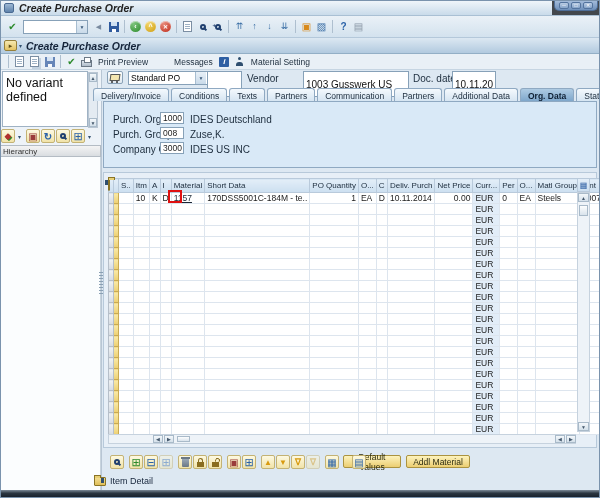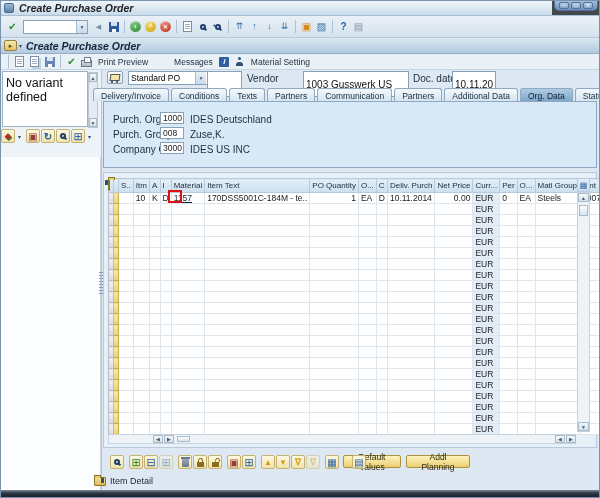--- a/index.html
+++ b/index.html
@@ -97,21 +97,21 @@
   .fld{border:1px solid #87a1b8;background:#fff;font-size:10px;height:13px;padding:12px 2px;font-family:inherit;color:#111}
   .lbl{font-size:10px;color:#1c2c3c}
   .cartbtn{width:16px;height:13px;background:linear-gradient(#fdfefe,#dfe8f0);border:1px solid #8aa2b8;border-radius:2px;display:flex;align-items:center;justify-content:center}
   .cart{width:10px;height:8px;position:relative}
   .cart::before{content:"";position:absolute;top:0;left:0;width:8px;height:5px;border:1px solid #555;background:#f4e6b0;transform:skewX(-8deg)}
   .cart::after{content:"";position:absolute;bottom:-1px;left:1px;width:2px;height:2px;border-radius:50%;background:#333;box-shadow:5px 0 0 #333}
 
   
   .tabstrip{left:93px;top:88px;width:490px;height:13px;display:flex;align-items:flex-end;z-index:4}
   .tab{height:13px;padding:1px 7px 0;font-size:8.5px;background:linear-gradient(#f4f9fd,#d6e5f2);border:1px solid #8fa9c2;border-bottom:none;border-radius:3px 3px 0 0;margin-right:2px;color:#1c2c3c;display:flex;align-items:center;white-space:nowrap}
-  .tab.active{background:linear-gradient(#aecbe3,#7fa7cb);font-weight:normal;color:#0e1f33}
+  .tab.active{background:linear-gradient(#aecbe3,#7fa7cb);font-weight:bold;color:#0e1f33}
   .tabpanel{left:103px;top:101px;width:494px;height:67px;background:#d9e9f7;border:1px solid #8fa9c2;z-index:3}
   .orgrow{position:relative;height:13px;margin-top:2px}
   .orglbl{position:absolute;left:9px;top:2px}
   .orgbox{position:absolute;left:56px;top:0;width:24px;height:12px;background:#fff;border:1px solid #87a1b8;font-size:8.5px;padding:0 2px;display:flex;align-items:center}
   .orgdesc{position:absolute;left:86px;top:2px}
 
   
   .section{left:103px;top:172px;width:494px;height:276px;background:#e7eff7;border:1px solid #b7c9da;z-index:3}
   table{border-collapse:collapse;table-layout:fixed;background:#fff;position:absolute;left:108px;top:178px;z-index:4}
   th{background:linear-gradient(#e3eef8,#ccdff0);border:1px solid #b9cadb;font-size:8px;font-weight:normal;text-align:left;padding:0 2px;height:14px;overflow:hidden;white-space:nowrap;color:#1c2c3c}
@@ -268,20 +268,21 @@
     <span class="tbtn g g-variant"></span>
     <span class="caret"></span>
     <span class="tbtn g g-copy2"></span>
     <span class="tbtn g g-refresh"></span>
     <span class="tbtn">
         <span class="mag"></span>
       </span>
     <span class="tbtn g g-grid"></span>
     <span class="caret"></span>
   </div>
+  <div class="hierbar">Hierarchy</div>
   <div class="hierbody"></div>
 </div>
 
 
 <span class="abs folder" style="left:91px;top:73px"><span class="flag"></span></span>
 <span class="abs cartbtn" style="left:107px;top:71px">
     <span class="cart"></span>
   </span>
 <span class="abs combo" style="left:125px;top:71px;width:84px">
   <input class="cmd" style="width: 66px;" value="Standard PO">
@@ -352,21 +353,21 @@
     </colgroup>
     <thead>
       <tr>
         <th></th>
         <th></th>
         <th>S..</th>
         <th>Itm</th>
         <th>A</th>
         <th>I</th>
         <th>Material</th>
-        <th>Item Text</th>
+        <th>Short Data</th>
         <th>PO Quantity</th>
         <th>O...</th>
         <th>C</th>
         <th>Deliv. Purch</th>
         <th>Net Price</th>
         <th>Curr...</th>
         <th>Per</th>
         <th>O...</th>
         <th>Matl Group</th>
         <th>Plnt</th>
@@ -865,21 +866,21 @@
     <span class="tbtn g g-filter dis"></span>
   </span>
   <span class="grp">
       <span class="tbtn g g-period"></span>
     </span>
   <span class="grp" style="margin-left:8px">
       <span class="tbtn g g-note"></span>
     </span>
 </div>
 <button class="abs ybtn" style="left:343px;top:455px;width:58px">Default Values</button>
-<button class="abs ybtn" style="left:406px;top:455px;width:64px">Addl Planning</button>
+<button class="abs ybtn" style="left:406px;top:455px;width:64px">Addl Material</button>
 
 
 <div class="abs itemdetail">
   <span class="folder">
       <span class="flag"></span>
     </span>
   <span class="idlbl">Item Detail</span>
 </div>
 
 <div class="abs darkbar"></div>

